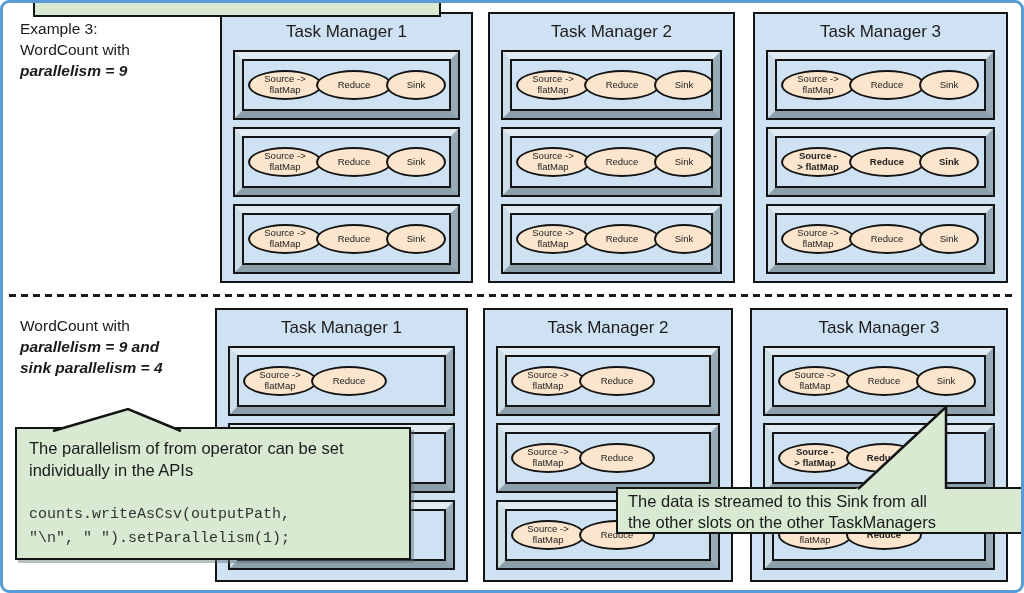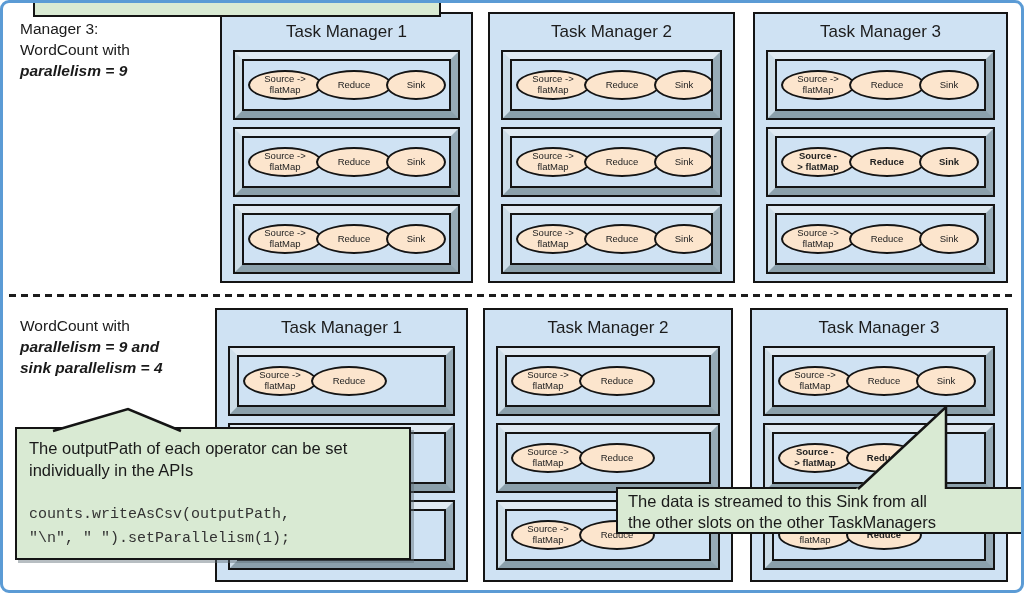--- a/index.html
+++ b/index.html
@@ -51,21 +51,21 @@
   #pointer-sink{left:848px;top:402px;}
 </style>
 </head>
 <body>
 
 <div id="stage">
 
   <div class="top-bar"></div>
 
   <div class="ex-label" style="top:15px;">
-    <div>Manager 3:</div>
+    <div>Example 3:</div>
     <div>WordCount with</div>
     <div class="b">parallelism = 9</div>
   </div>
 
   <div class="tm" style="left:217px;top:9px;width:253px;height:271px;">
     <div class="tm-title">Task Manager 1</div>
     <div class="slot">
         <div class="bevel">
           <div class="inner">
       <div class="op src">Source -&gt;
@@ -261,21 +261,21 @@
           <div class="inner">
       <div class="op src">Source -&gt;
 flatMap</div>
       <div class="op red b">Reduce</div>
     </div>
         </div>
       </div>
   </div>
 
   <div class="callout" id="callout-api">
-    <div class="note">The outputPath of each operator can be set
+    <div class="note">The parallelism of from operator can be set
 individually in the APIs</div>
     <div class="code">counts.writeAsCsv(outputPath,
 "\n", " ").setParallelism(1);</div>
   </div>
   <svg class="pointer" id="pointer-api" width="136" height="26">
     <polygon points="79,1 2,25 134,25" fill="#d9ead3"></polygon>
     <path d="M4,24 L79,2 L132,24" fill="none" stroke="#141414" stroke-width="2.5"></path>
   </svg>
 
   <div class="callout" id="callout-sink">

